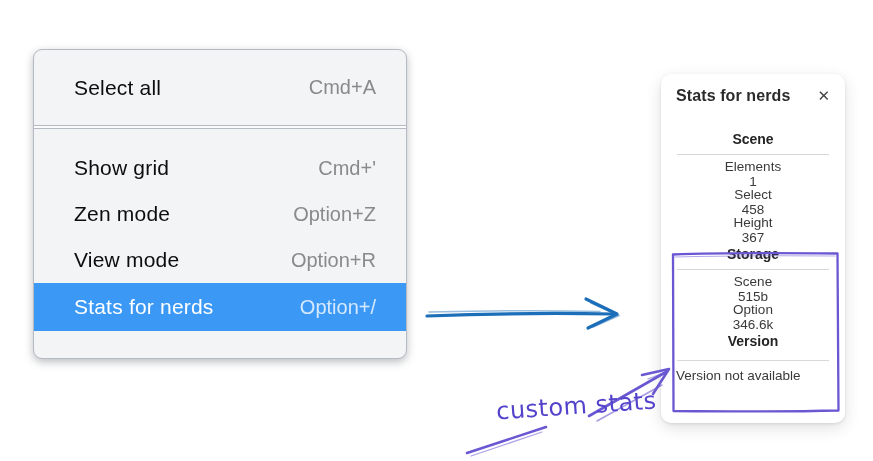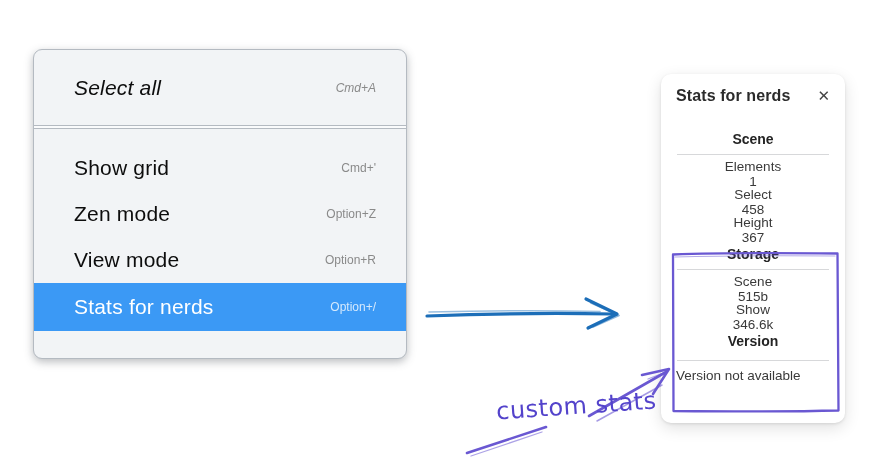--- a/index.html
+++ b/index.html
@@ -18,33 +18,33 @@
   
   .context-menu{
     position:absolute;left:33px;top:49px;width:374px;box-sizing:border-box;
     background:var(--menu-background);
     border:1.5px solid var(--menu-border);
     border-radius:9px;
     box-shadow:0 3px 8px rgba(60,66,74,.35);
     overflow:hidden;
   }
   .menu-section{padding:0;}
-  .menu-section:first-of-type .menu-item{height:75px;font-style:italic;}
+  .menu-section:first-of-type .menu-item{height:75px;}
   .menu-section:last-of-type{padding:16px 0 27px 0;}
   .menu-divider{
     height:2px;background:#fafbfc;
     border-top:1.5px solid var(--menu-border);
     border-bottom:1.5px solid var(--menu-border);
   }
   .menu-item{
     height:46px;display:flex;align-items:center;justify-content:space-between;
     padding:0 30px 0 40px;cursor:default;
   }
   .menu-label{font-size:21px;color:#0d0d0d;letter-spacing:.2px;}
-  .menu-shortcut{font-size:12px;color:#8a8a8a;}
+  .menu-shortcut{font-size:20px;color:#8a8a8a;}
   .menu-item.highlighted{background:var(--menu-highlight);height:48px;}
   .menu-item.highlighted .menu-label{color:#ffffff;}
   .menu-item.highlighted .menu-shortcut{color:rgba(255,255,255,.78);text-align:right;}
 
   
   .stats-panel{
     position:absolute;left:661px;top:74px;width:184px;height:349px;box-sizing:border-box;
     background:var(--panel-background);border-radius:10px;
     box-shadow:0 1px 3px rgba(0,0,0,.10),0 5px 16px rgba(0,0,0,.12);
     padding:12px 15px 14px 15px;
@@ -128,21 +128,21 @@
           <span class="stat-label">Height</span>
           <span class="stat-value">367</span>
         </div>
         <div class="stat-header">Storage</div>
         <div class="stat-divider"></div>
         <div class="stat-row">
           <span class="stat-label">Scene</span>
           <span class="stat-value">515b</span>
         </div>
         <div class="stat-row">
-          <span class="stat-label">Show</span>
+          <span class="stat-label">Option</span>
           <span class="stat-value">346.6k</span>
         </div>
         <div class="stat-header">Version</div>
         <div class="stat-divider last"></div>
         <div class="stat-note">Version not available</div>
       </div>
   </div>
 
   <svg id="overlay" viewBox="0 0 873 461">
 

